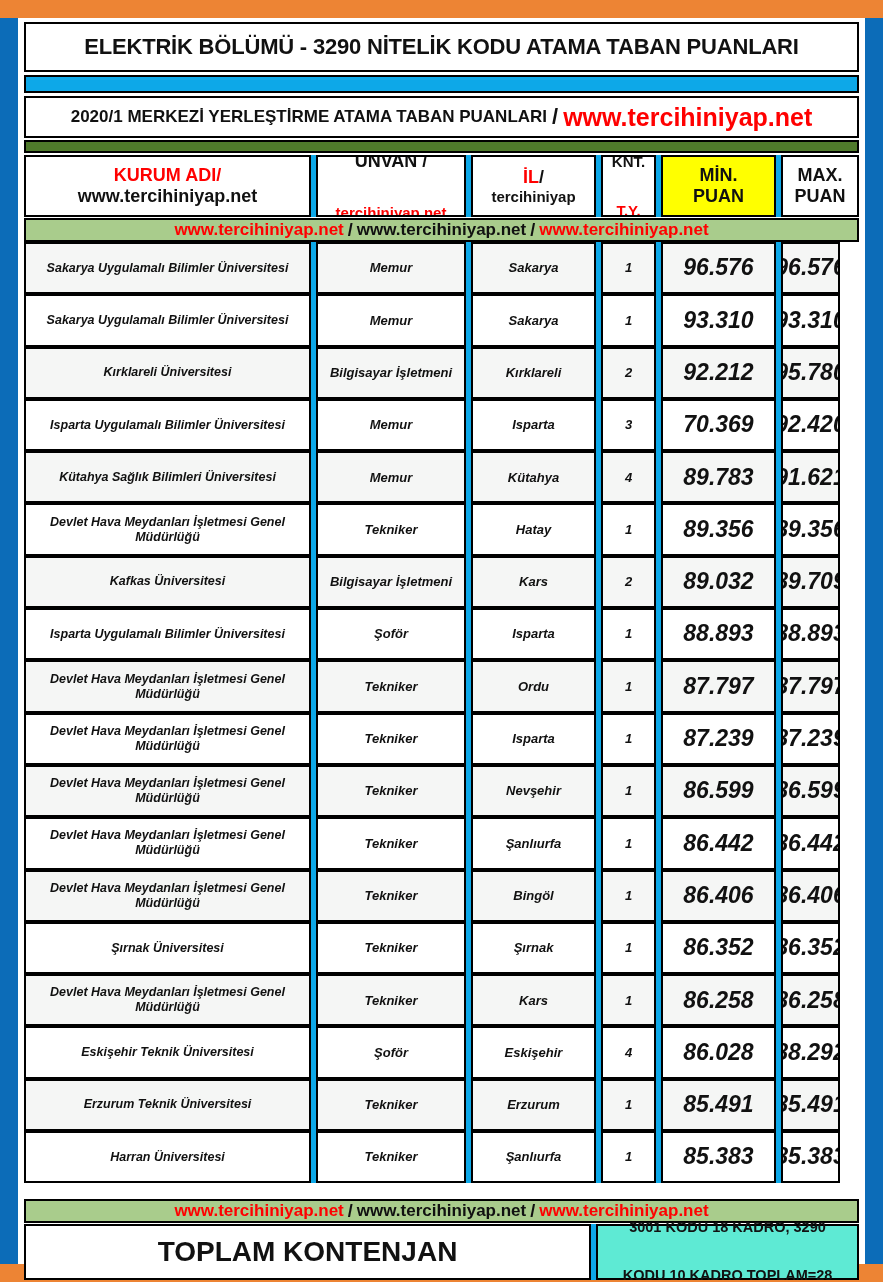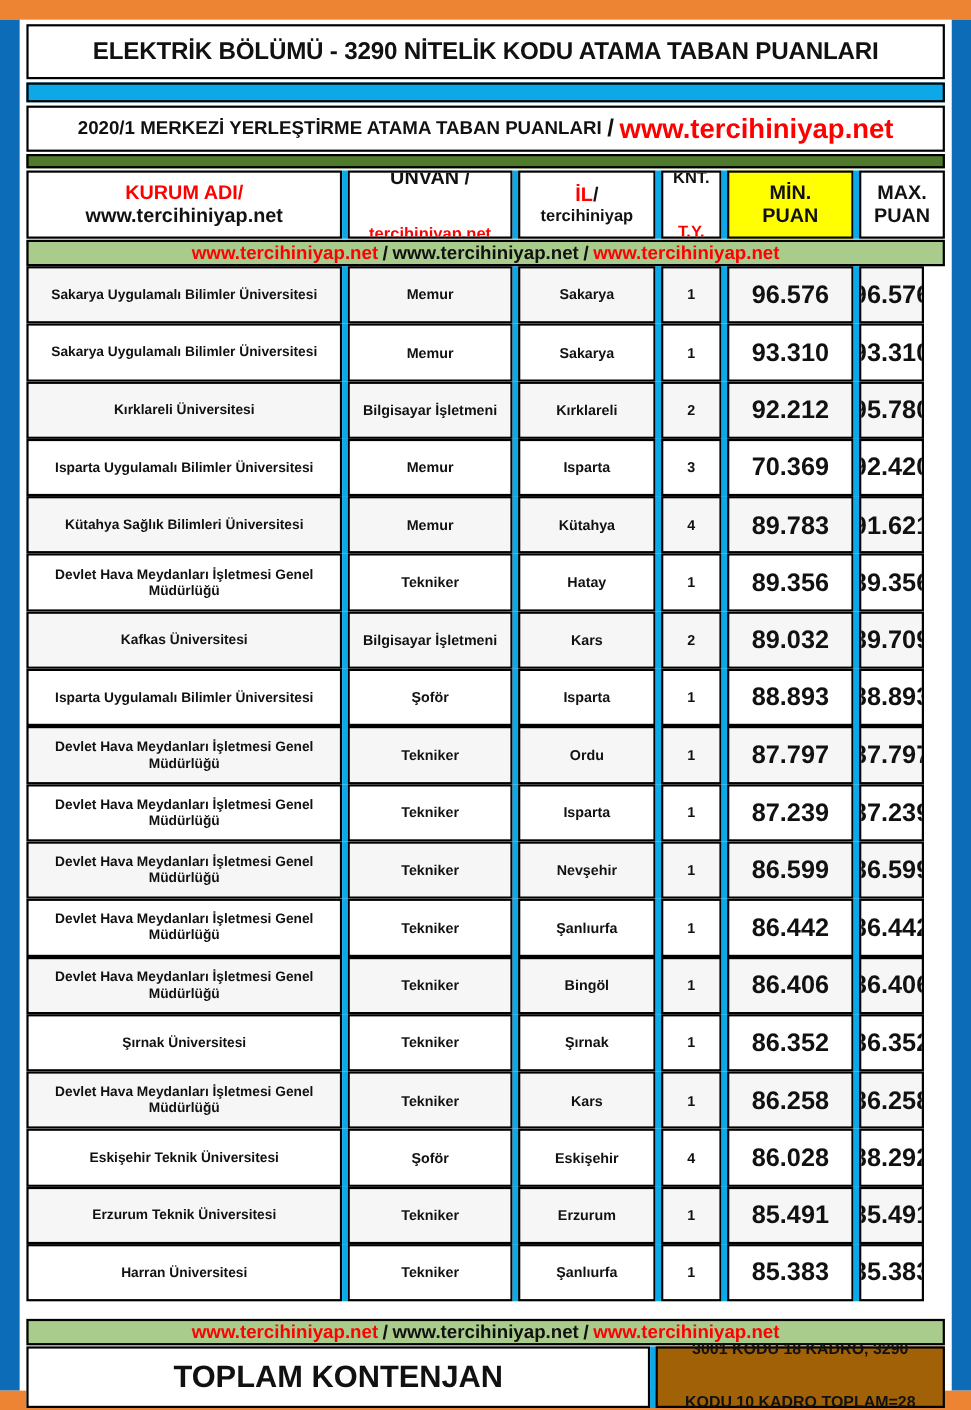--- a/index.html
+++ b/index.html
@@ -181,20 +181,21 @@
   .lgreen-banner .w-red { font-size: 17px; font-weight: bold; color: #FF0000; }
   .lgreen-banner .w-blk { font-size: 17px; font-weight: bold; color: #111111; }
   .lgreen-banner .w-sl  { font-size: 18px; font-weight: bold; color: #111111; padding: 0 4px; }
 
   
   .data-table {
     position: absolute;
     left: 6px;
     top: 224px;
     width: 816px;
+    font-style: italic;
   }
   .drow {
     display: flex;
     height: 52.3px;
   }
   .dcell {
     box-sizing: border-box;
     border: 2px solid #000;
     display: flex;
     align-items: center;
@@ -235,21 +236,21 @@
     font-size: 28px;
     font-weight: bold;
     color: #111;
     white-space: nowrap;
   }
   .footer-gap { width: 5px; background: #0DA8E8; flex: 0 0 5px; }
   .footer-right {
     box-sizing: border-box;
     flex: 1 1 auto;
     border: 2px solid #000;
-    background: #a16207;
+    background: #5eead4;
     display: flex;
     flex-direction: column;
     align-items: center;
     justify-content: center;
     line-height: 1.35;
     gap: 28px;
   }
   .footer-right .ln {
     font-size: 14.5px;
     font-weight: bold;

